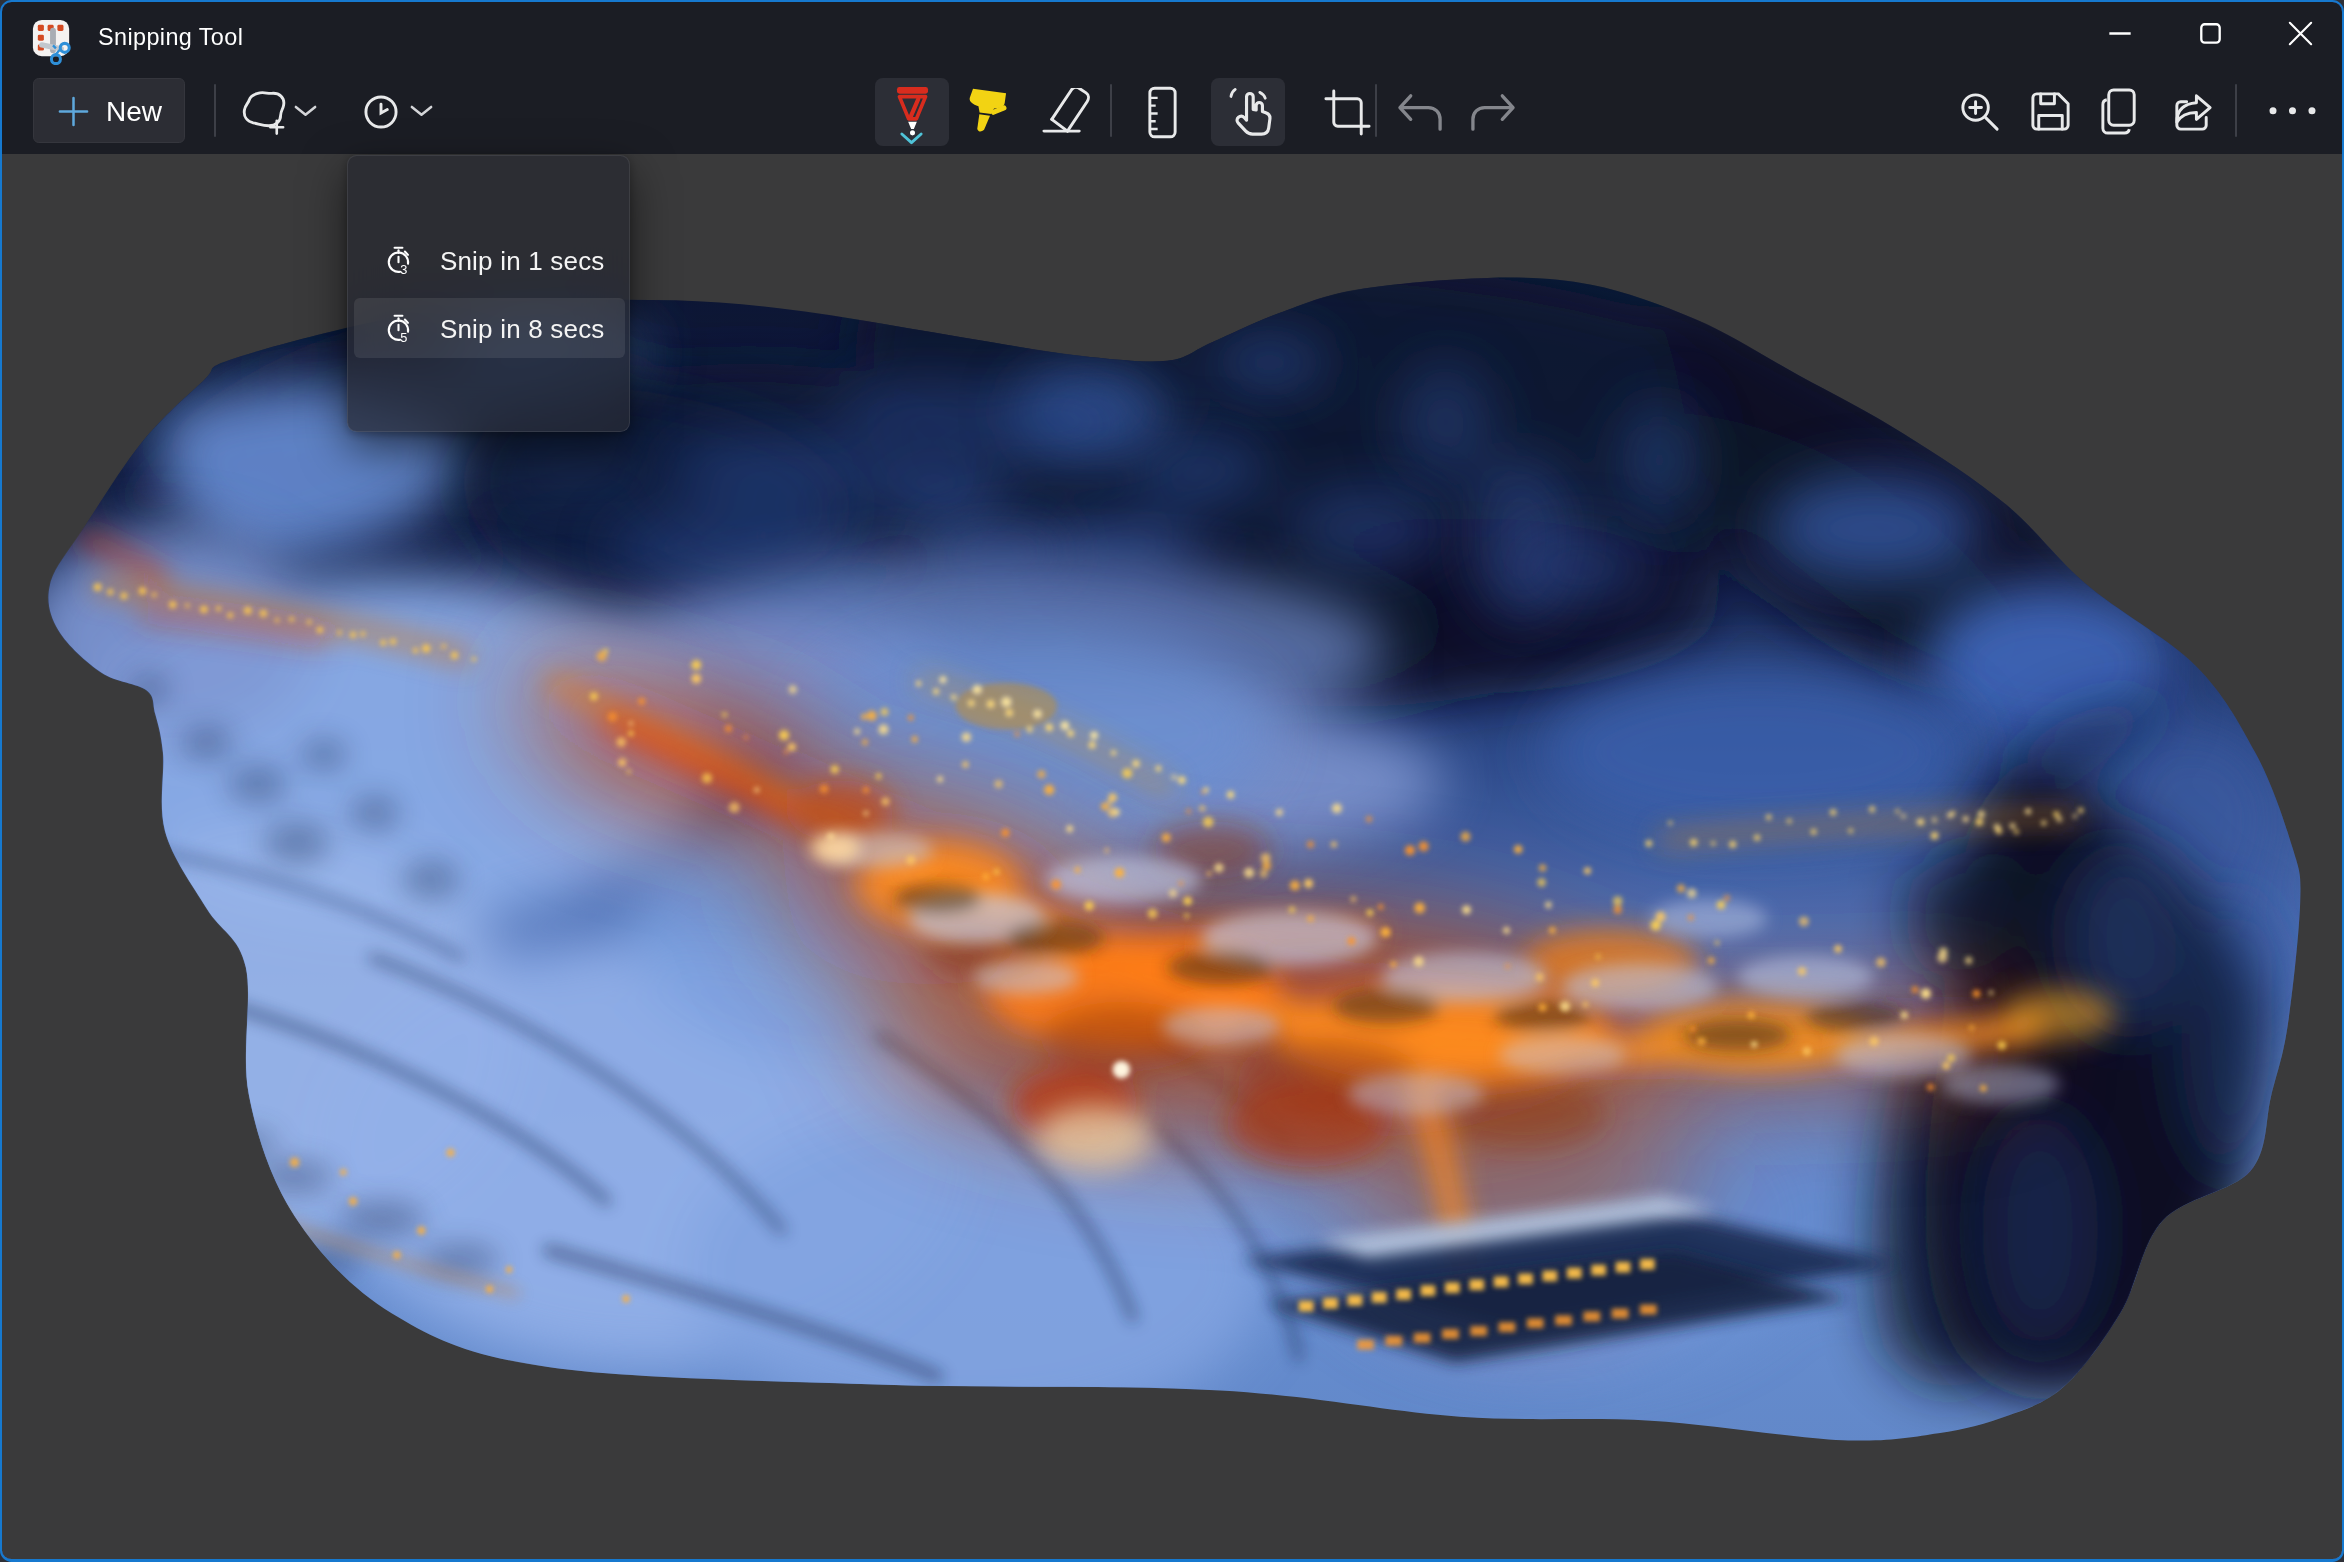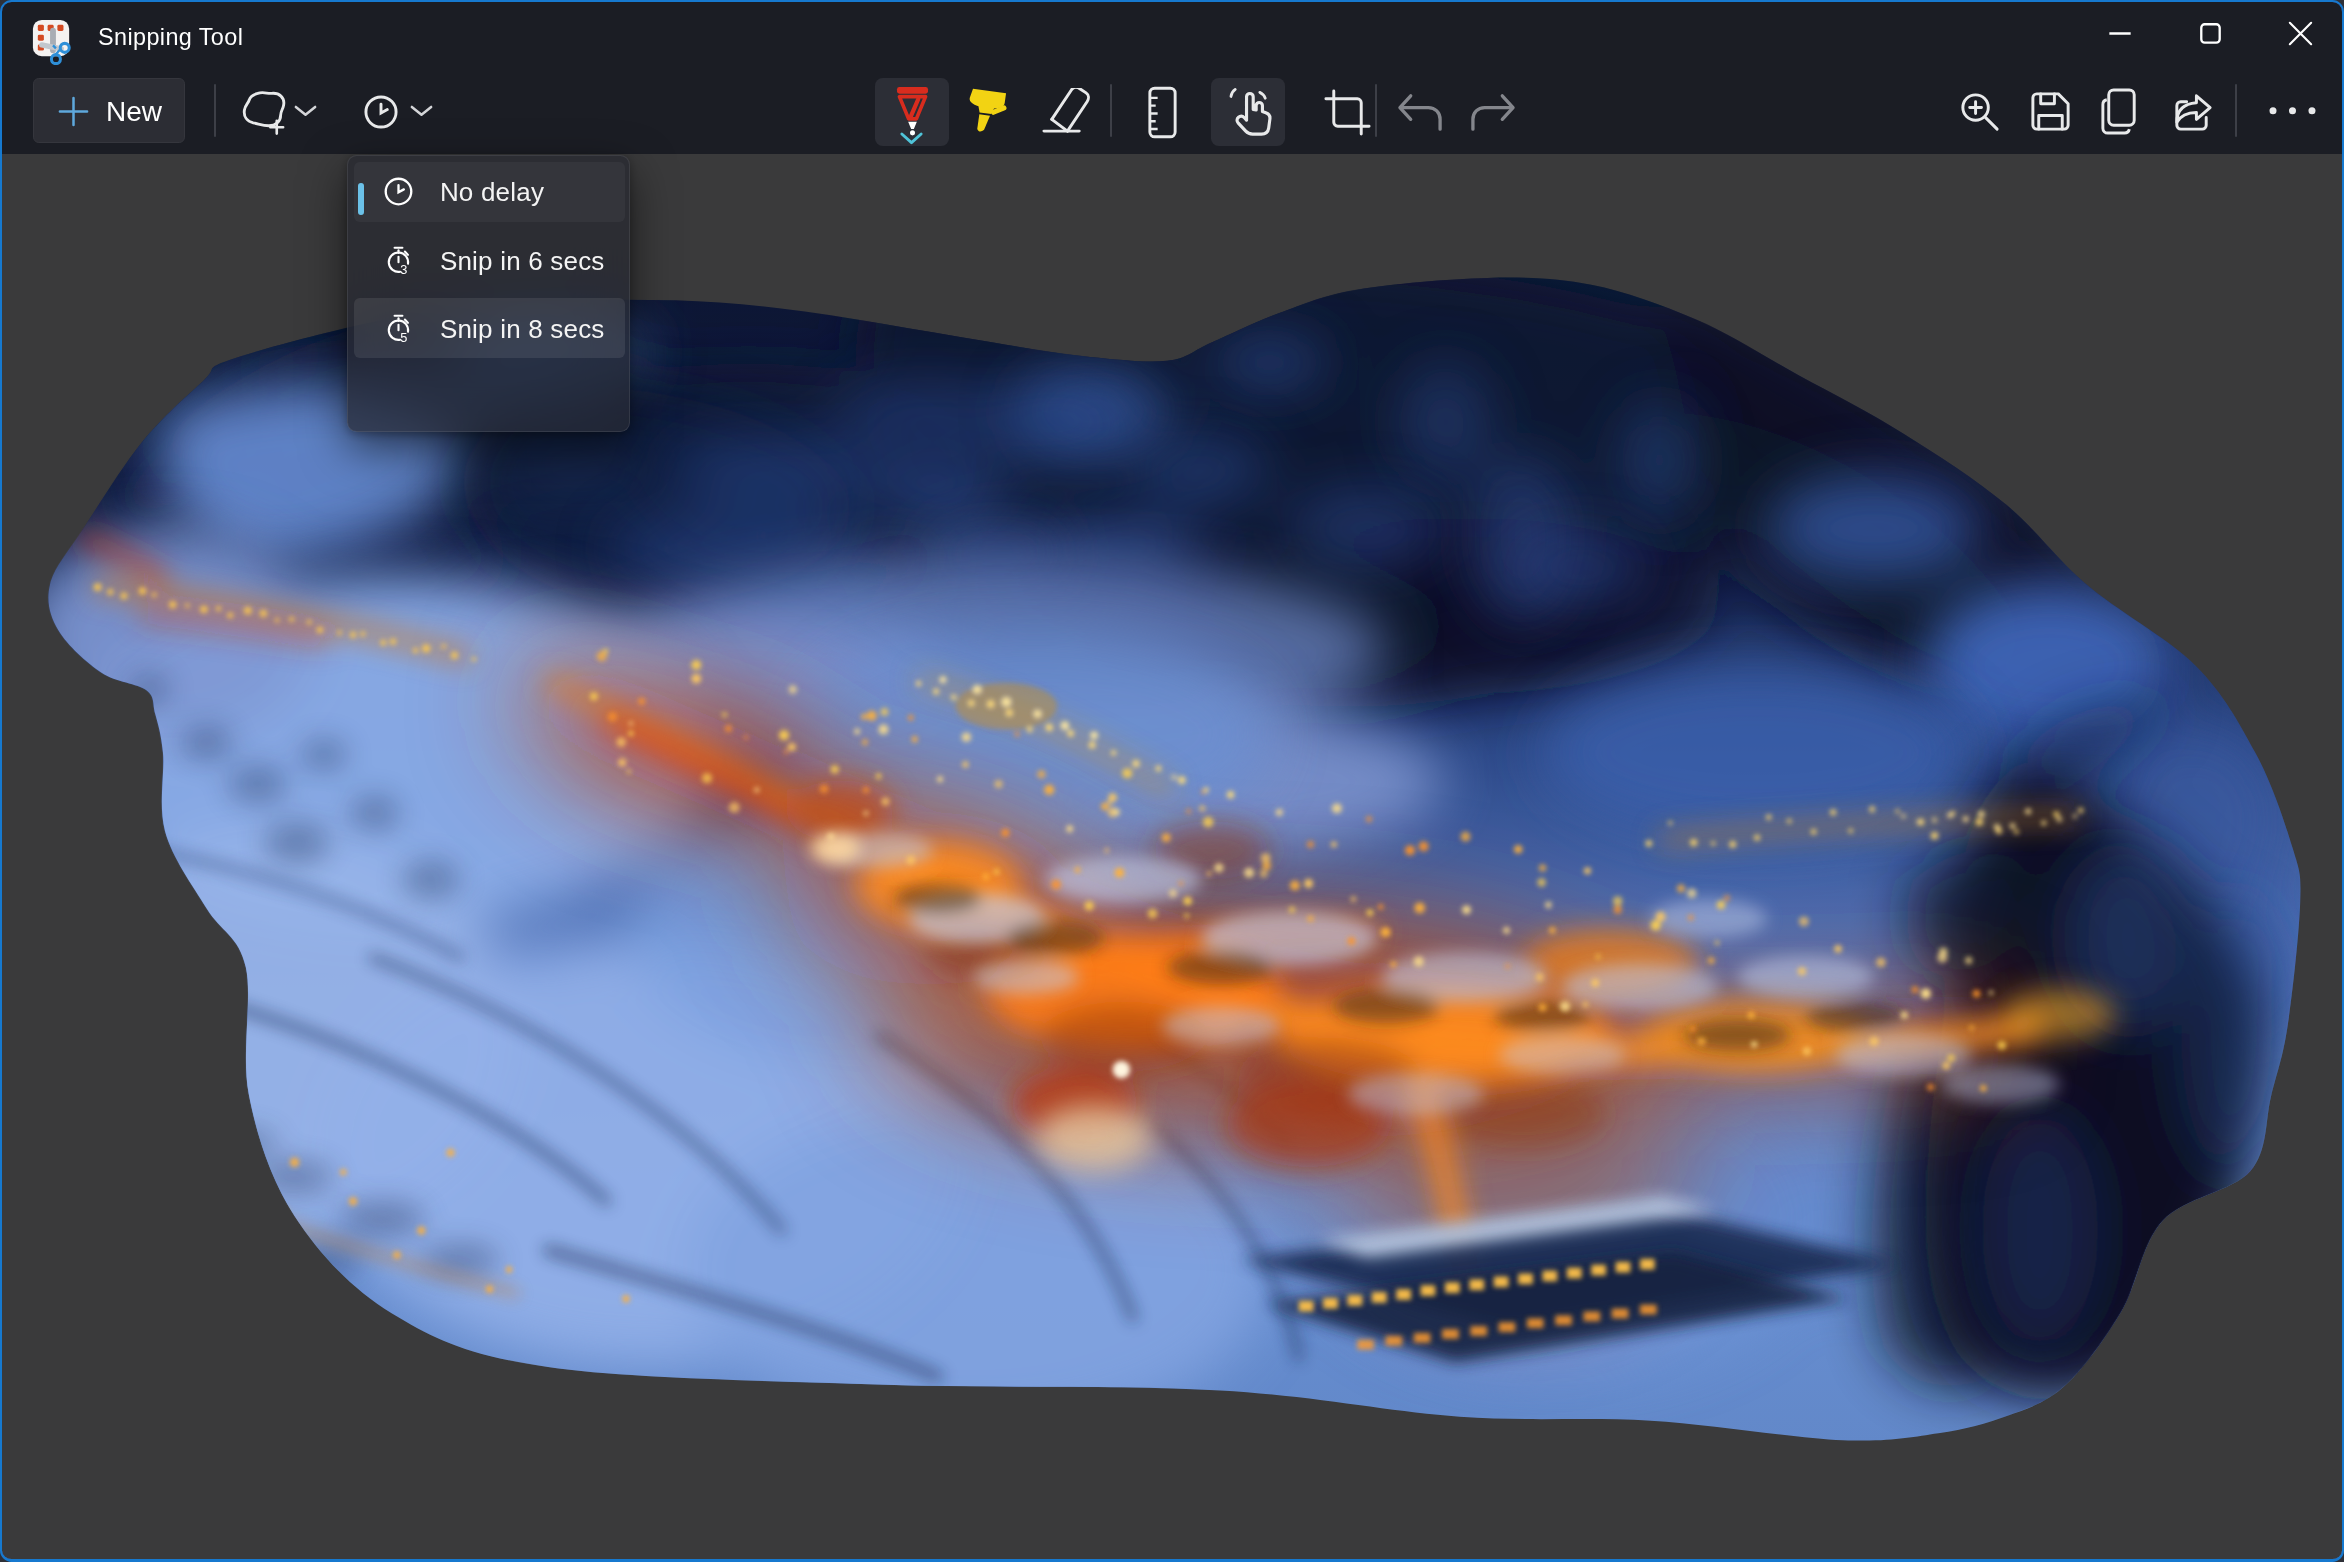--- a/index.html
+++ b/index.html
@@ -621,38 +621,30 @@
       <path d="M34 32.5 H56" stroke="#fff" stroke-width="2.4"></path>
     </svg>
   <svg class="cap" style="left:2164px;" viewBox="0 0 90 64">
       <rect x="36" y="23" width="19" height="19" rx="3.5" fill="none" stroke="#fff" stroke-width="2.4"></rect>
     </svg>
   <svg class="cap" style="left:2254px;" viewBox="0 0 90 64">
       <path d="M34.5 21.5 L56.5 43.5 M56.5 21.5 L34.5 43.5" stroke="#fff" stroke-width="2.2" stroke-linecap="round"></path>
     </svg>
 
   <div class="menu">
-    <div class="mi on" style="top:5.9px;">
-      <div class="pill"></div>
-      <svg class="ic" viewBox="0 0 32 32" fill="none" stroke="#fff" stroke-width="2.4" stroke-linecap="round">
-        <circle cx="16" cy="16" r="13.2"></circle>
-          <path d="M16 9.5 V16.8 L21.5 13.8"></path>
-      </svg>
-      <div class="txt">No delay</div>
-    </div>
     <div class="mi" style="top:74px;">
       <svg class="ic" viewBox="0 0 34 34" fill="none" stroke="#fff" stroke-width="2.3" stroke-linecap="round" style="font-size:27px">
         <path d="M12.7 3 h8.6"></path>
           <path d="M17 5.8 v3"></path>
           <path d="M24 7.2 l3.4 3.6"></path>
         <path d="M18.9 29.3 A 10.6 10.6 0 1 1 27.4 20.6"></path>
         <path d="M17 13 v6"></path>
           <text x="19" y="31.5" font-size="14" fill="#fff" stroke="none" font-family="Liberation Sans">3</text>
       </svg>
-      <div class="txt">Snip in 6 secs</div>
+      <div class="txt">Snip in 1 secs</div>
     </div>
     <div class="mi hov" style="top:142px;">
       <svg class="ic" viewBox="0 0 34 34" fill="none" stroke="#fff" stroke-width="2.3" stroke-linecap="round" style="font-size:27px">
         <path d="M12.7 3 h8.6"></path>
           <path d="M17 5.8 v3"></path>
           <path d="M24 7.2 l3.4 3.6"></path>
         <path d="M18.9 29.3 A 10.6 10.6 0 1 1 27.4 20.6"></path>
         <path d="M17 13 v6"></path>
           <text x="19" y="31.5" font-size="14" fill="#fff" stroke="none" font-family="Liberation Sans">5</text>
       </svg>

